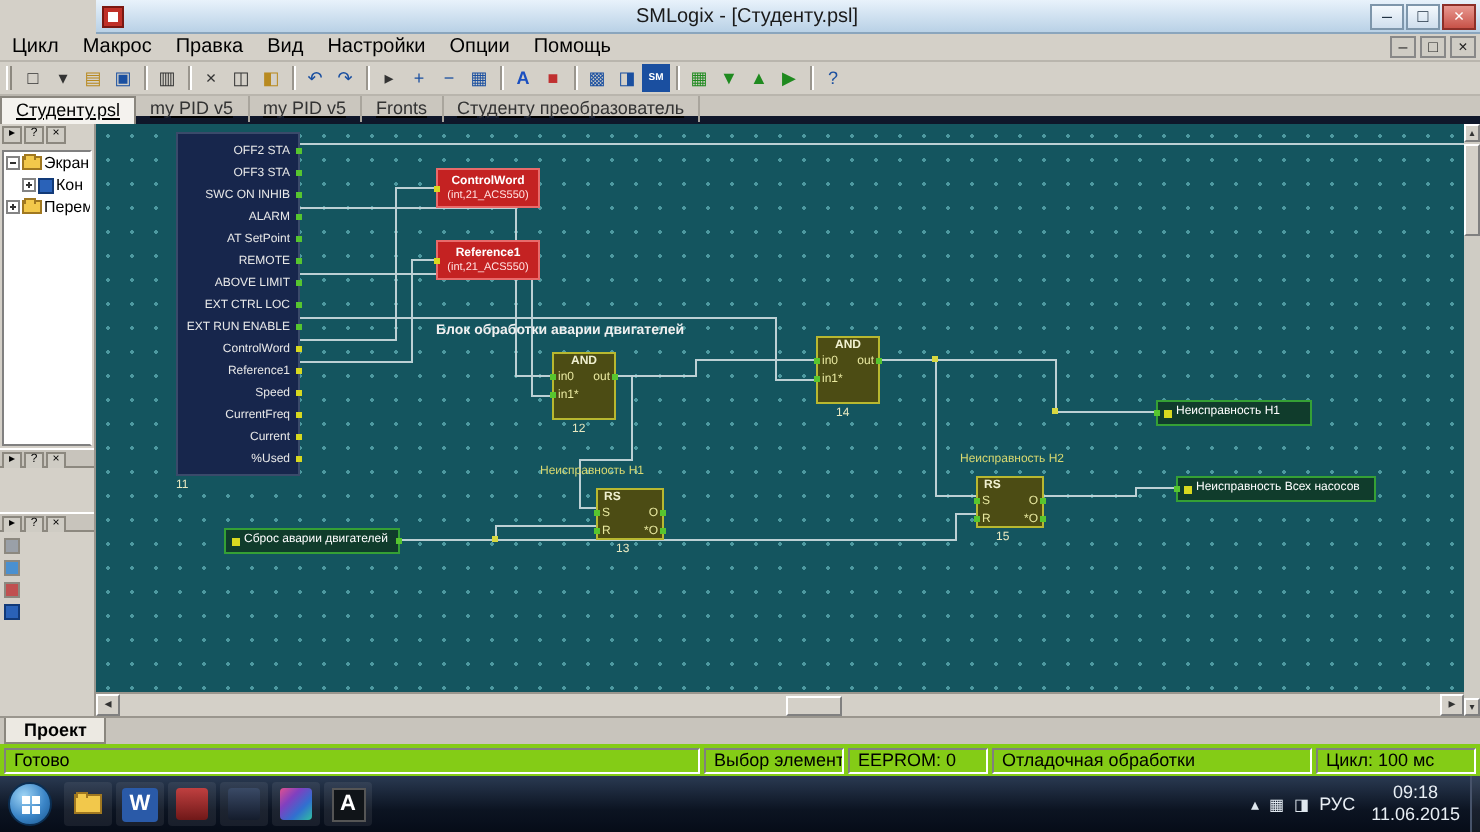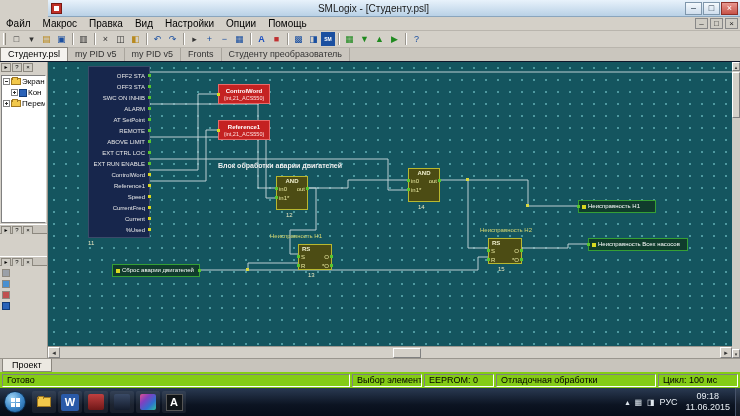--- a/index.html
+++ b/index.html
@@ -30,21 +30,21 @@
     padding-left:2px;flex:0 0 auto;}
   .grip{width:3px;height:12px;border-left:1px solid #fff;border-right:1px solid #8c887f;margin:0 3px 0 1px;}
   .tb{width:15px;height:14px;border:1px solid transparent;font-size:9px;line-height:13px;text-align:center;
     color:#333;cursor:default;}
   .tsep{width:1px;height:12px;background:#9a968e;box-shadow:1px 0 #fff;margin:0 3px;}
   .tb.gold{color:#b88a20;} .tb.blue{color:#1a4fa0;} .tb.green{color:#1f8a1f;} .tb.red{color:#c03030;}
   .tb.boldA{font-weight:bold;color:#1a4fc0;}
   .tb.badge{background:#1a4fa0;color:#fff;font-size:5px;font-weight:bold;line-height:12px;width:14px;}
 
   
-  .tabbar{height:14px;display:flex;align-items:flex-end;background:#cac6be;border-bottom:1px solid #0f172a;flex:0 0 auto;}
+  .tabbar{height:14px;display:flex;align-items:flex-start;background:#cac6be;border-bottom:4px solid #0f172a;flex:0 0 auto;text-decoration:underline;}
   .tab{padding:0 7px;font-size:9px;line-height:13px;color:#333;border-right:1px solid #a9a59d;}
   .tab.active{background:#f4f2ee;border:1px solid #8a867e;border-bottom:none;color:#000;}
 
   
   .content{flex:1;display:flex;min-height:0;}
   .sidebar{width:48px;background:#d4d0c8;border-right:1px solid #9a968e;display:flex;flex-direction:column;flex:0 0 auto;}
   .side-head{height:12px;display:flex;gap:1px;padding:1px;}
   .shb{width:10px;height:9px;border:1px solid #8c887f;background:#cfccc4;font-size:6px;line-height:7px;text-align:center;}
   .tree{height:148px;background:#fff;border:1px solid #808080;border-right-color:#fff;margin:1px;overflow:hidden;
     font-size:8px;}
@@ -98,21 +98,21 @@
   
   .hscroll{height:12px;background:#d4d0c8;border-top:1px solid #9a968e;display:flex;position:relative;}
   .sb-btn{width:12px;height:11px;border:1px solid;border-color:#fff #808080 #808080 #fff;background:#d4d0c8;
     font-size:7px;line-height:9px;text-align:center;color:#333;flex:0 0 auto;}
   .h-thumb{position:absolute;left:345px;top:1px;width:28px;height:10px;border:1px solid;border-color:#fff #808080 #808080 #fff;background:#d4d0c8;}
   .vscroll{width:8px;background:#cfccc4;display:flex;flex-direction:column;justify-content:space-between;flex:0 0 auto;position:relative;}
   .vscroll .sb-btn{width:8px;height:9px;font-size:5px;line-height:8px;}
   .v-thumb{position:absolute;top:10px;left:0;width:8px;height:46px;border:1px solid;border-color:#fff #808080 #808080 #fff;background:#d4d0c8;}
 
   
-  .project-row{height:14px;background:#c8c4bc;border-top:1px solid #9a968e;display:flex;align-items:stretch;flex:0 0 auto;}
+  .project-row{height:14px;background:#c8c4bc;border-top:1px solid #9a968e;display:flex;align-items:stretch;flex:0 0 auto;font-weight:bold;}
   .project-tab{margin-left:2px;padding:0 9px;background:#ece9e2;border:1px solid #8a867e;border-top:none;
     font-size:9px;line-height:12px;}
 
   
   .statusbar{height:16px;background:#84cc16;display:flex;align-items:center;padding:1px 2px;gap:2px;flex:0 0 auto;}
   .seg{height:13px;border:1px solid;border-color:#808080 #fff #fff #808080;font-size:9px;line-height:11px;
     padding:0 4px;overflow:hidden;white-space:nowrap;}
   .s0{flex:1;} .s1{width:70px;} .s2{width:70px;} .s3{width:160px;} .s4{width:80px;} .s5{width:130px;}
 
   
@@ -145,21 +145,21 @@
     <span class="app-icon"></span>
     <span class="title">SMLogix - [Студенту.psl]</span>
     <span class="caps">
       <span class="cap">–</span>
       <span class="cap">□</span>
       <span class="cap close">×</span>
     </span>
   </div>
 
   <div class="menubar">
-    <span class="menu-item">Файл</span>
+    <span class="menu-item">Цикл</span>
     <span class="menu-item">Макрос</span>
     <span class="menu-item">Правка</span>
     <span class="menu-item">Вид</span>
     <span class="menu-item">Настройки</span>
     <span class="menu-item">Опции</span>
     <span class="menu-item">Помощь</span>
     <span class="spacer"></span>
     <span class="mdi-btn">–</span>
     <span class="mdi-btn">□</span>
     <span class="mdi-btn">×</span>

